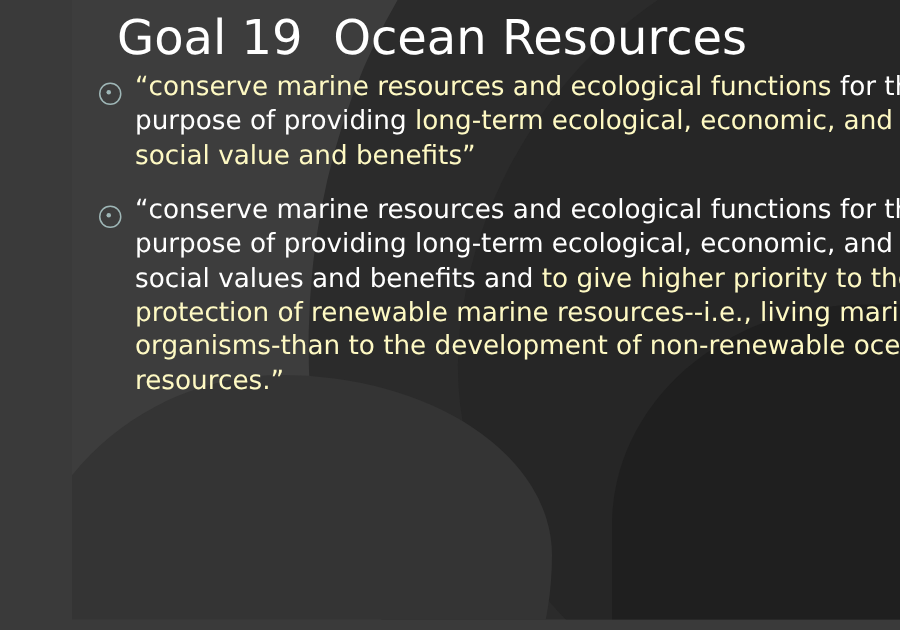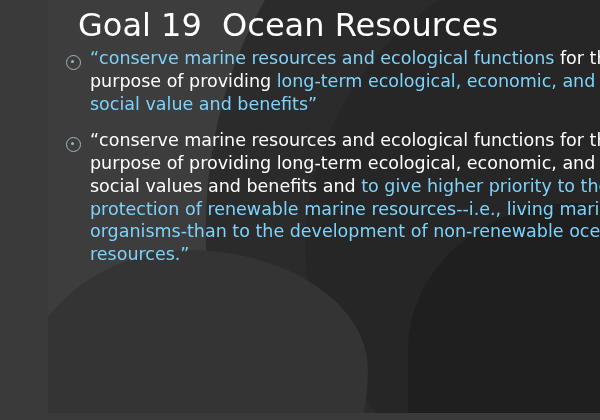--- a/index.html
+++ b/index.html
@@ -101,21 +101,21 @@
     border-radius: 50%;
     background: #9fb7b7;
   }
   .bullet-text {
     font-size: 17.5px;
     line-height: 1.30;
     color: #ffffff;
     flex: 1 1 auto;
   }
   .teal {
-    color: #7dd3fc;
+    color: #fef9c3;
   }
   .white {
     color: #ffffff;
   }
 </style>
 </head>
 <body>
 
 <div id="slide">
   <div class="swoosh-a"></div>

